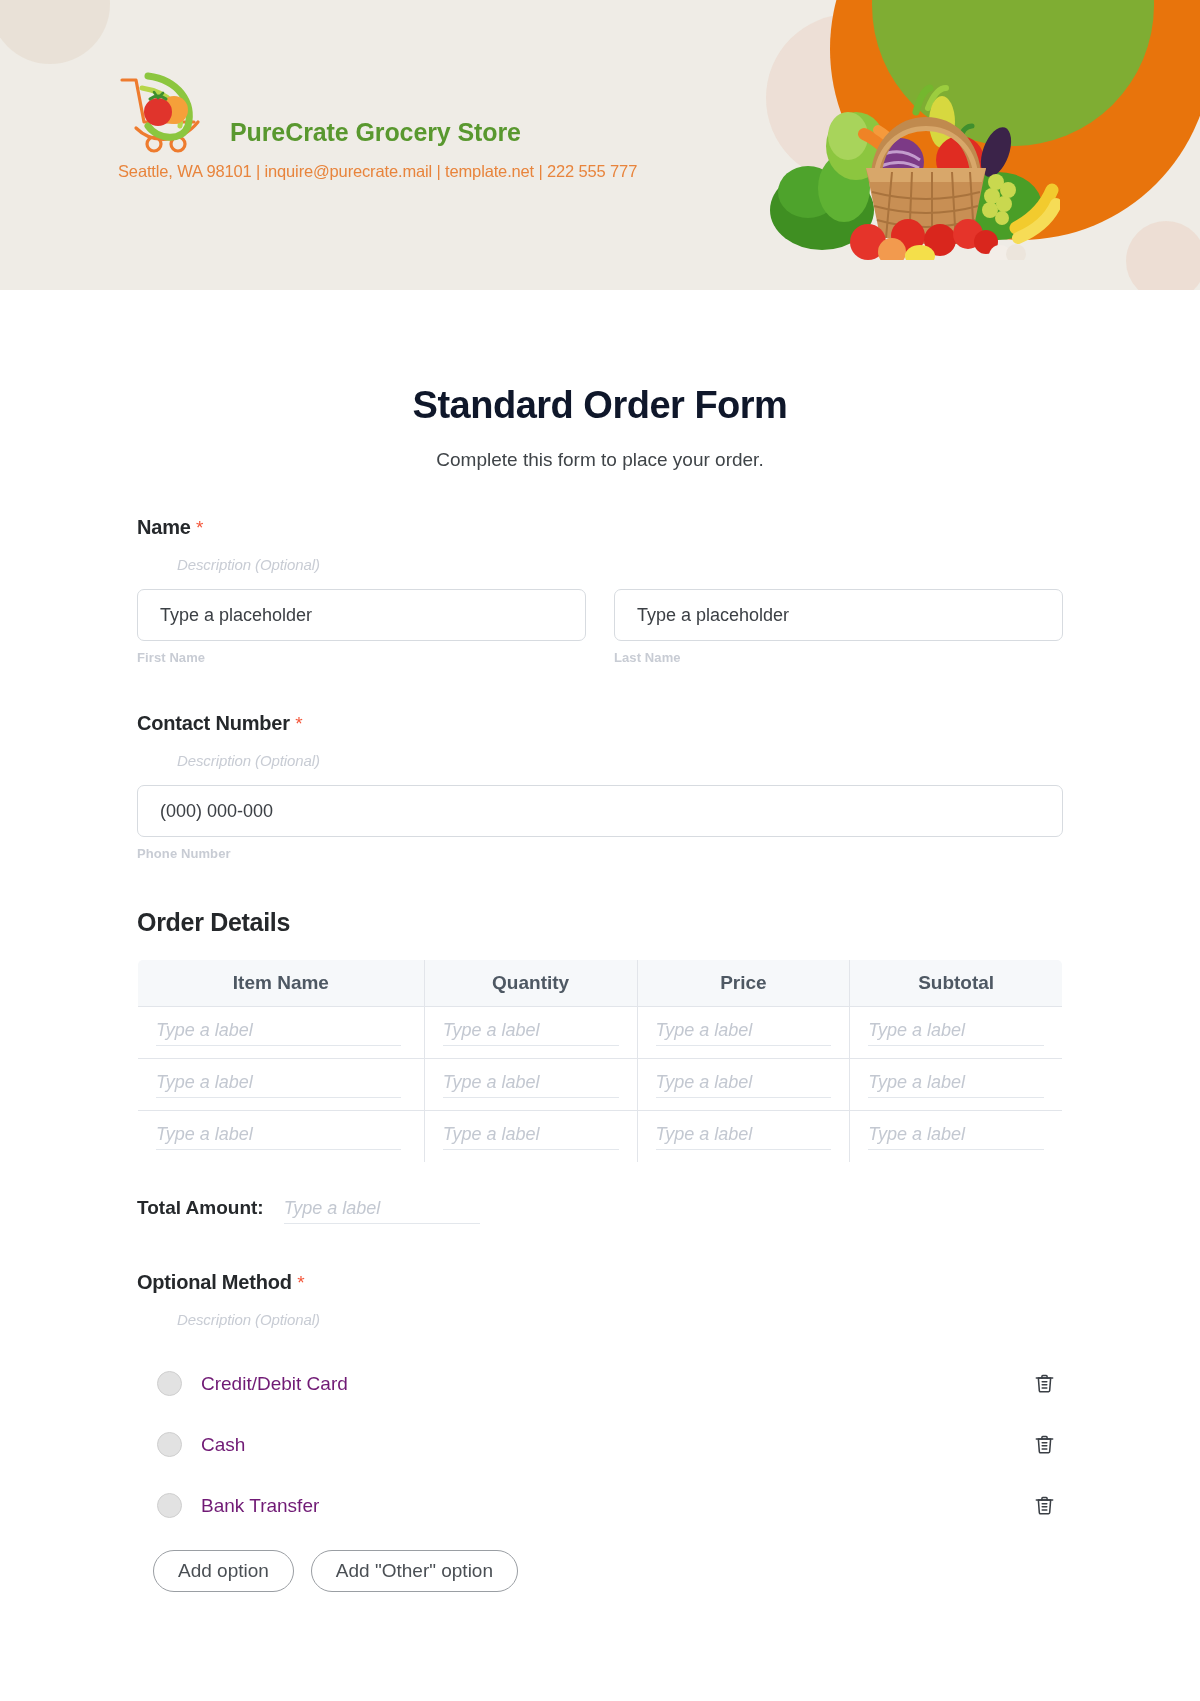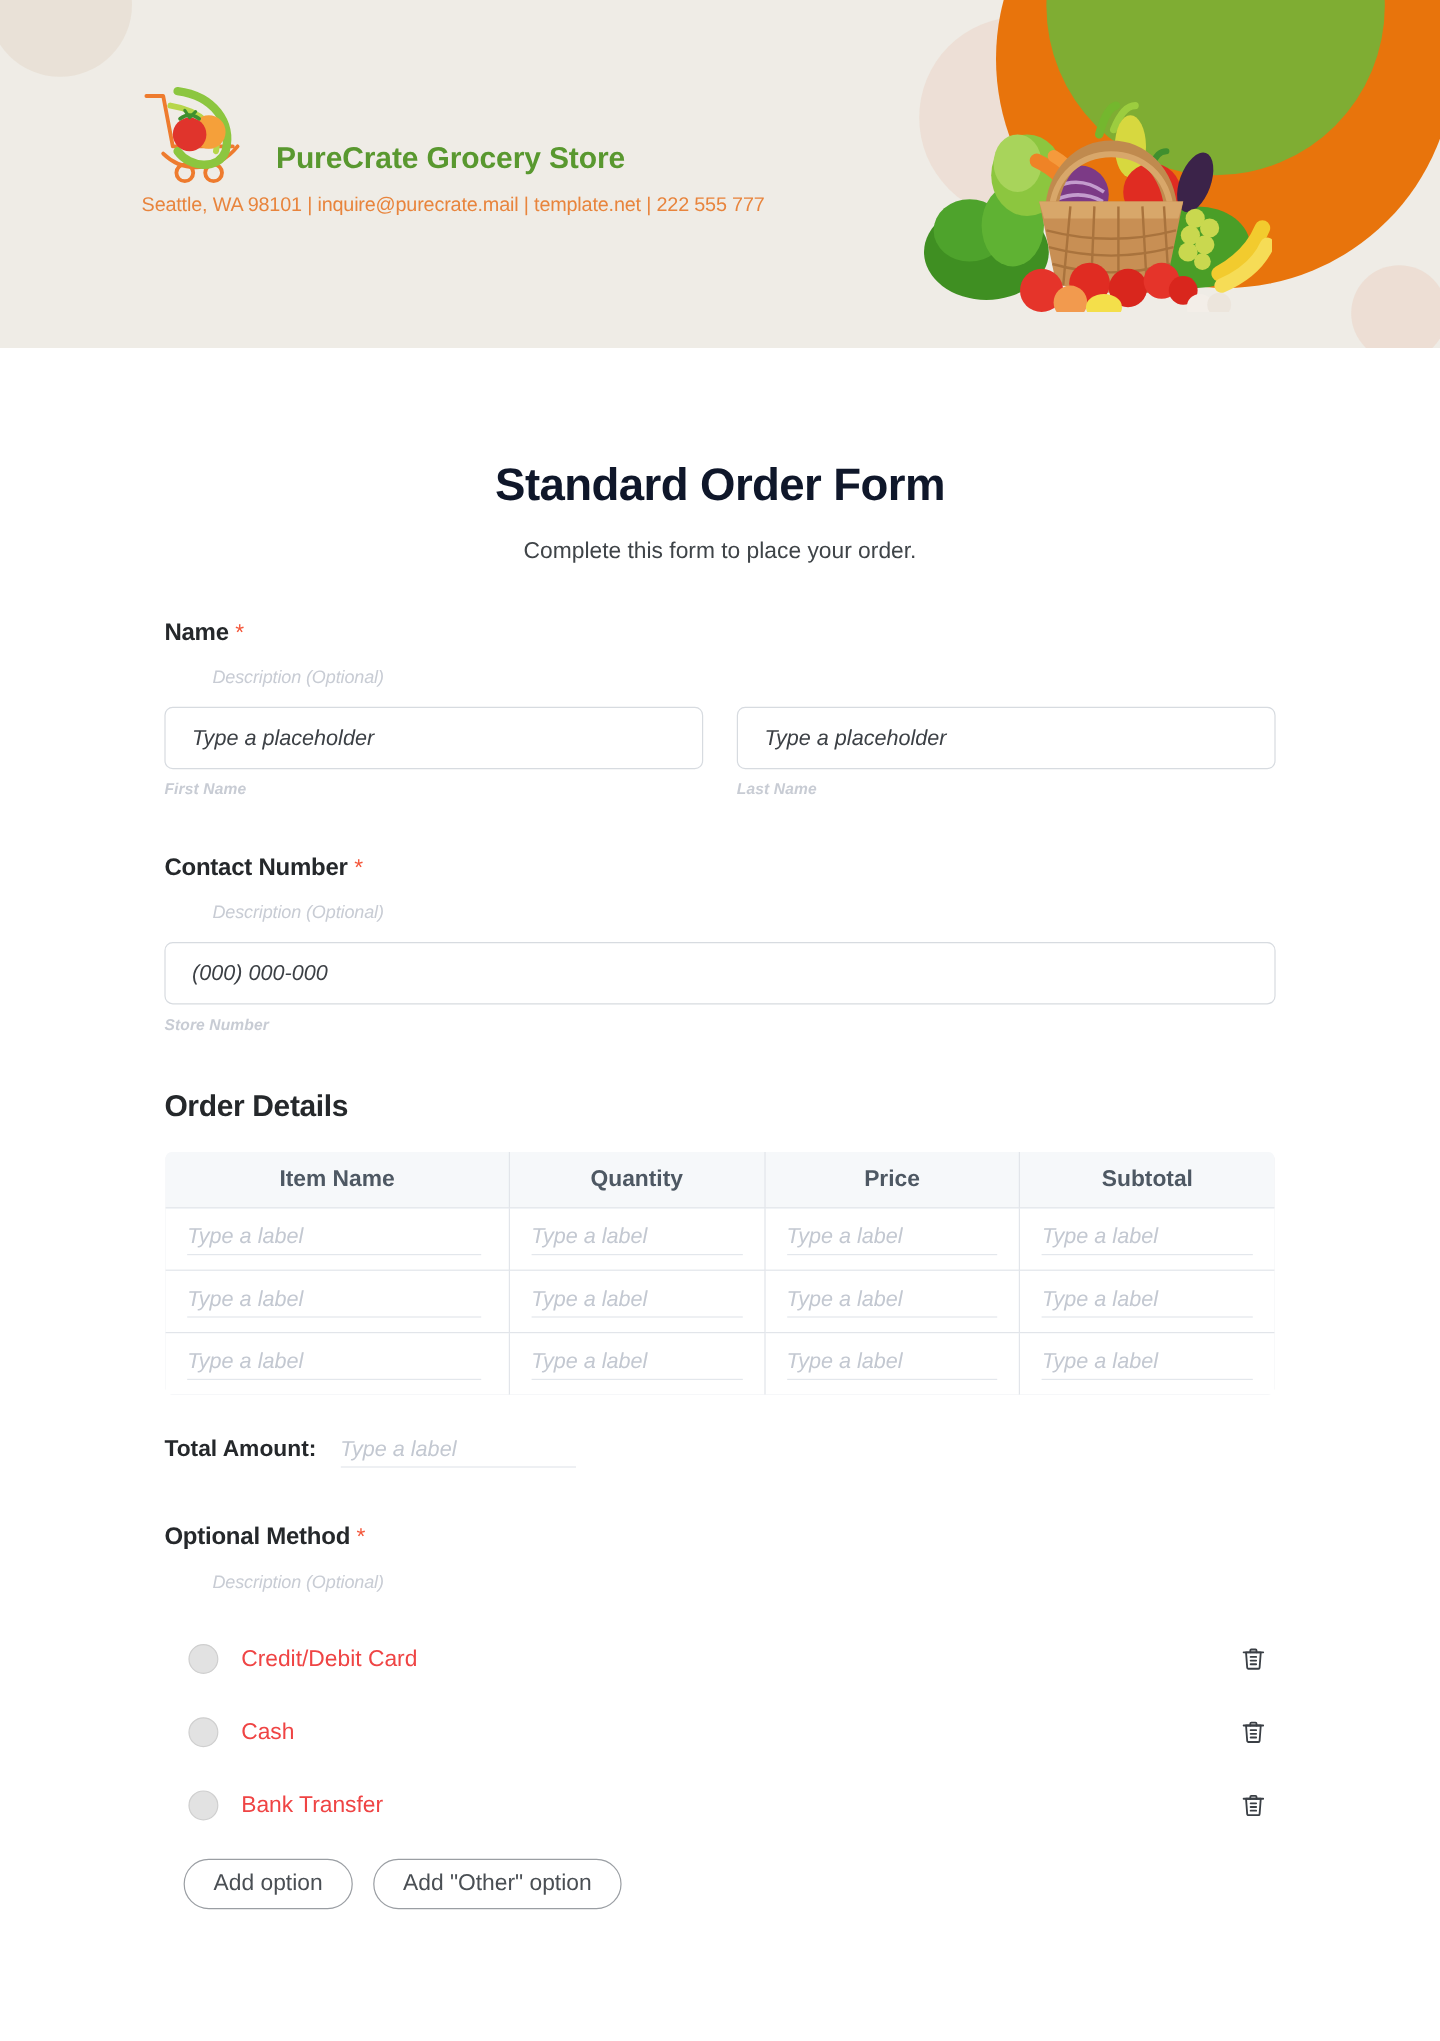--- a/index.html
+++ b/index.html
@@ -142,21 +142,21 @@
     margin-top: 17px;
     letter-spacing: -0.1px;
     margin-left: 40px;
   }
 
   .input-row {
     display: flex;
     gap: 28px;
     margin-top: 16px;
   }
-  .input-col { flex: 1; font-style: italic; }
+  .input-col { flex: 1; }
 
   .txt-input {
     height: 52px;
     border: 1px solid #d7dbe0;
     border-radius: 7px;
     background: #fff;
     display: flex;
     align-items: center;
     padding: 0 22px;
     font-size: 18px;
@@ -255,21 +255,21 @@
     width: 25px;
     height: 25px;
     border-radius: 50%;
     background: #e2e2e2;
     border: 1px solid #cfcfcf;
     flex: 0 0 25px;
   }
   .opt-text {
     margin-left: 19px;
     font-size: 19px;
-    color: #ef4444;
+    color: #701a75;
   }
   .opt-spacer { flex: 1; }
   .trash-btn {
     width: 26px;
     height: 26px;
     display: flex;
     align-items: center;
     justify-content: center;
     margin-right: 6px;
   }
@@ -426,21 +426,21 @@
 
     <div>
       <div class="field-label">
         <span>Contact Number</span>
         <span class="req">*</span>
       </div>
       <div class="field-desc">Description (Optional)</div>
       <div class="input-row">
         <div class="input-col">
           <div class="txt-input">(000) 000-000</div>
-          <div class="sub-label">Store Number</div>
+          <div class="sub-label">Phone Number</div>
         </div>
       </div>
     </div>
 
     <div class="block-gap"></div>
 
     <div>
       <div class="section-title">Order Details</div>
 
       <table class="order-table">

